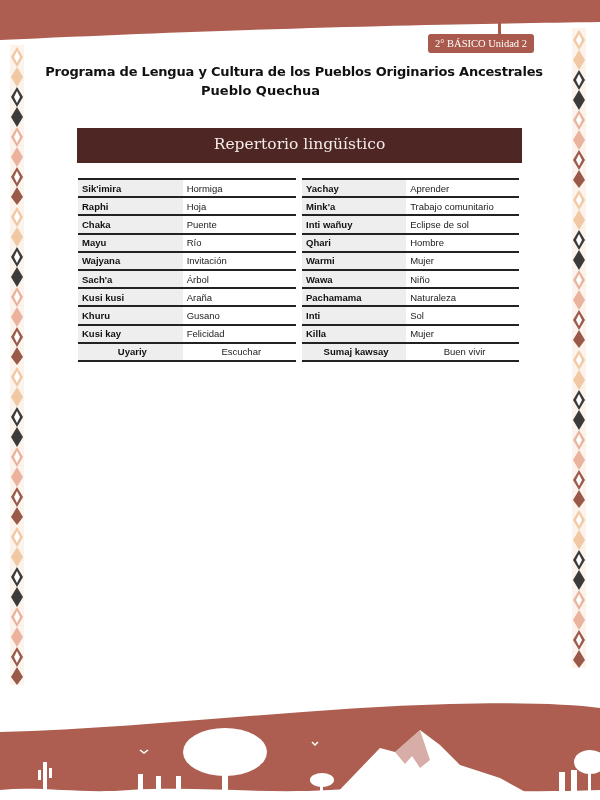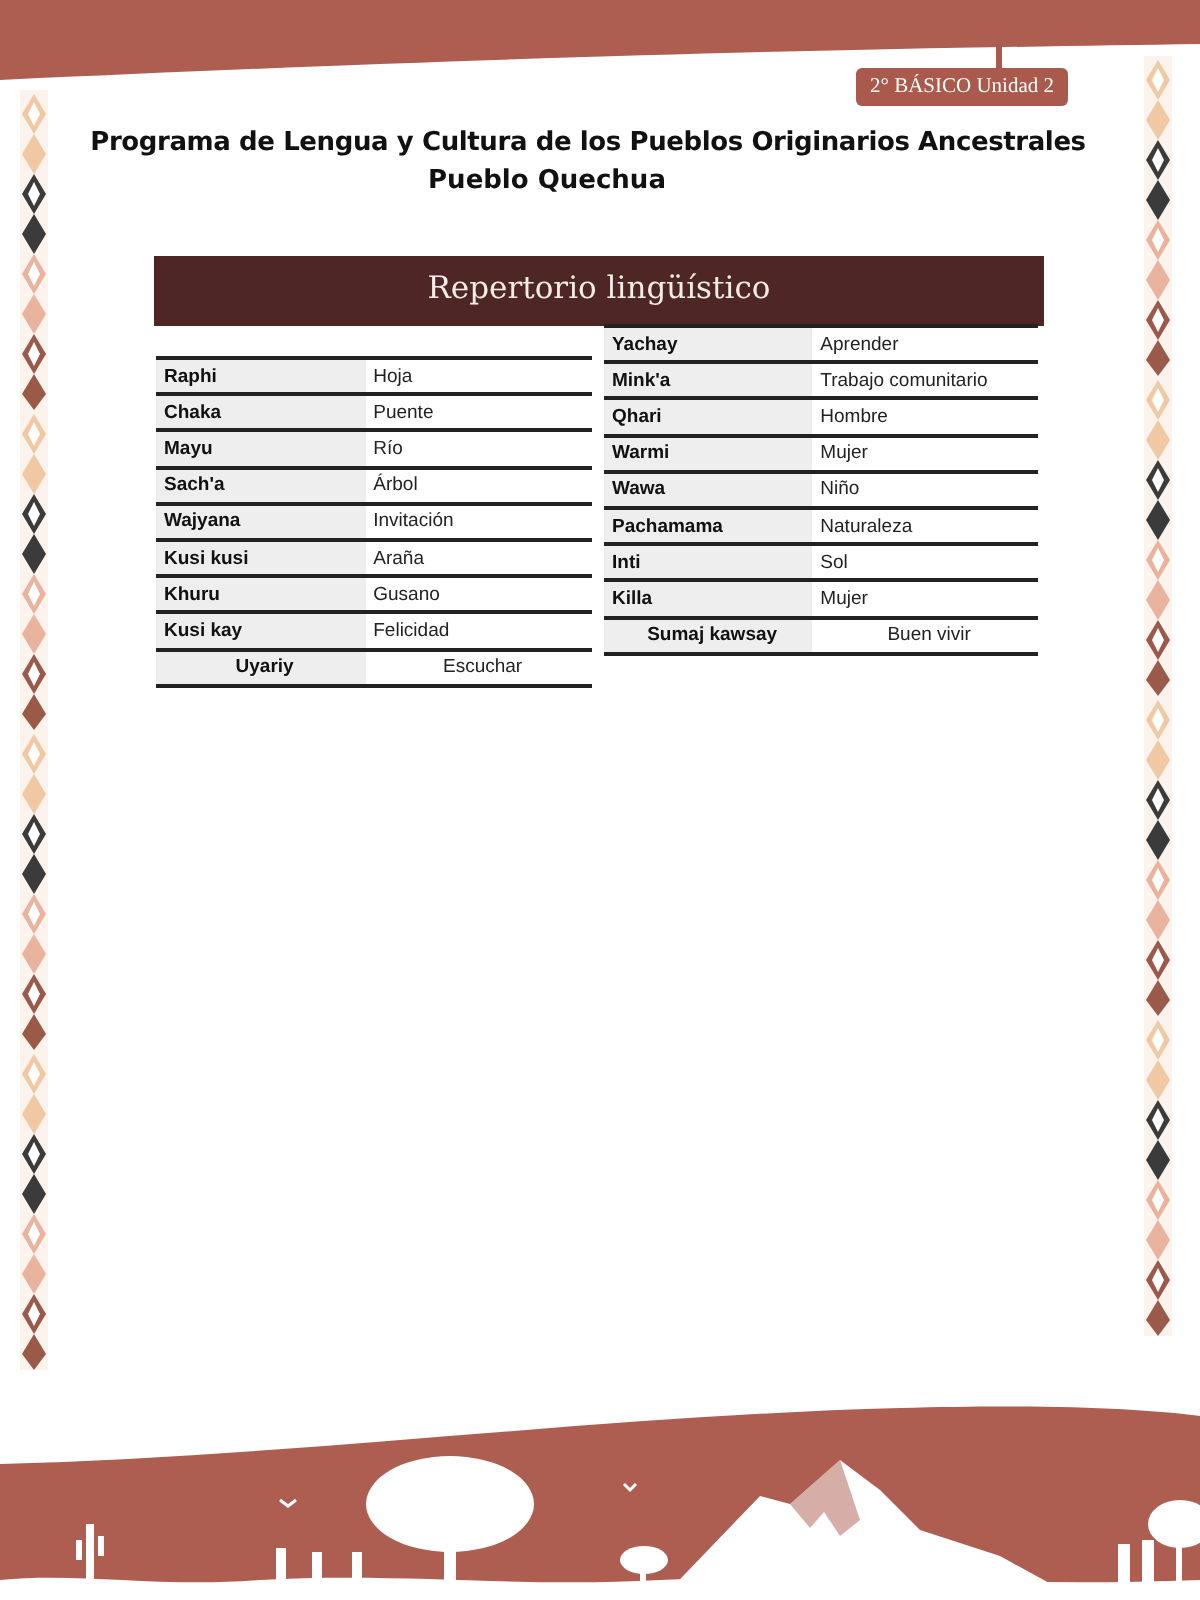--- a/index.html
+++ b/index.html
@@ -4,25 +4,25 @@
 <style>
   html, body { margin:0; padding:0; }
   body { width:600px; height:800px; position:relative; overflow:hidden; background:#ffffff; font-family:"Liberation Sans", sans-serif; }
   .top-band { position:absolute; left:0; top:0; width:600px; height:40px; }
   .badge { position:absolute; left:428px; top:34px; width:106px; height:19px; background:#a95a4c; color:#fff; border-radius:3px; font-family:Liberation Serif, serif; font-size:10.5px; line-height:19px; text-align:center; }
   .badge-stem { position:absolute; left:498px; top:22px; width:3px; height:13px; background:#a95a4c; }
   .border-strip { position:absolute; top:45px; width:14px; }
   .border-left { left:10px; height:640px; }
   .border-right { left:572px; height:640px; top:28px; }
   .title1 { position:absolute; left:0; width:588px; top:64px; text-align:center; font-weight:bold; font-size:13px; color:#111; font-family:"DejaVu Sans", sans-serif; letter-spacing:-0.2px; }
-  .title2 { position:absolute; left:17px; width:513px; top:83px; text-align:center; font-weight:bold; font-size:13px; color:#111; font-family:"DejaVu Sans", sans-serif; }
+  .title2 { position:absolute; left:4px; width:513px; top:83px; text-align:center; font-weight:bold; font-size:13px; color:#111; font-family:"DejaVu Sans", sans-serif; }
   .section-header { position:absolute; left:77px; top:128px; width:445px; height:35px; background:#4e2623; color:#f3ece8; text-align:center; font-family:"DejaVu Serif", serif; font-size:15.5px; line-height:33px; }
   .vocab { position:absolute; border-collapse:collapse; font-size:9.5px; color:#111; }
   .vocab.left { left:78px; top:178px; width:218px; }
-  .vocab.right { left:302px; top:162px; width:217px; }
+  .vocab.right { left:302px; top:178px; width:217px; }
   .vocab tr { height:18.2px; border-top:2px solid #222; }
   .vocab tr:last-child { border-bottom:2px solid #222;text-align:center; }
   .vocab td { padding:0 0 0 4px; vertical-align:middle; }
   .vocab td.term { background:#eeeeee; font-weight:bold; width:48%; }
   .vocab td.meaning { background:#fff; font-weight:normal; color:#222; }
   .bottom-band { position:absolute; left:0; top:690px; width:600px; height:110px; }
 </style>
 </head>
 <body>
 
@@ -51,39 +51,43 @@
 
 <div class="title1">Programa de Lengua y Cultura de los Pueblos Originarios Ancestrales</div>
 <div class="title2">Pueblo Quechua</div>
 
 <div class="section-header">
   <span>Repertorio lingüístico</span>
 </div>
 
 <table class="vocab left">
   <tbody>
+      <tr>
+        <td class="term">Sik'imira</td>
+        <td class="meaning">Hormiga</td>
+      </tr>
   <tr>
         <td class="term">Raphi</td>
         <td class="meaning">Hoja</td>
       </tr>
   <tr>
         <td class="term">Chaka</td>
         <td class="meaning">Puente</td>
       </tr>
   <tr>
         <td class="term">Mayu</td>
         <td class="meaning">Río</td>
       </tr>
   <tr>
+        <td class="term">Wajyana</td>
+        <td class="meaning">Invitación</td>
+      </tr>
+  <tr>
         <td class="term">Sach'a</td>
         <td class="meaning">Árbol</td>
-      </tr>
-  <tr>
-        <td class="term">Wajyana</td>
-        <td class="meaning">Invitación</td>
       </tr>
   <tr>
         <td class="term">Kusi kusi</td>
         <td class="meaning">Araña</td>
       </tr>
   <tr>
         <td class="term">Khuru</td>
         <td class="meaning">Gusano</td>
       </tr>
   <tr>
@@ -99,20 +103,24 @@
 
 <table class="vocab right">
   <tbody>
       <tr>
         <td class="term">Yachay</td>
         <td class="meaning">Aprender</td>
       </tr>
   <tr>
         <td class="term">Mink'a</td>
         <td class="meaning">Trabajo comunitario</td>
+      </tr>
+  <tr>
+        <td class="term">Inti wañuy</td>
+        <td class="meaning">Eclipse de sol</td>
       </tr>
   <tr>
         <td class="term">Qhari</td>
         <td class="meaning">Hombre</td>
       </tr>
   <tr>
         <td class="term">Warmi</td>
         <td class="meaning">Mujer</td>
       </tr>
   <tr>

